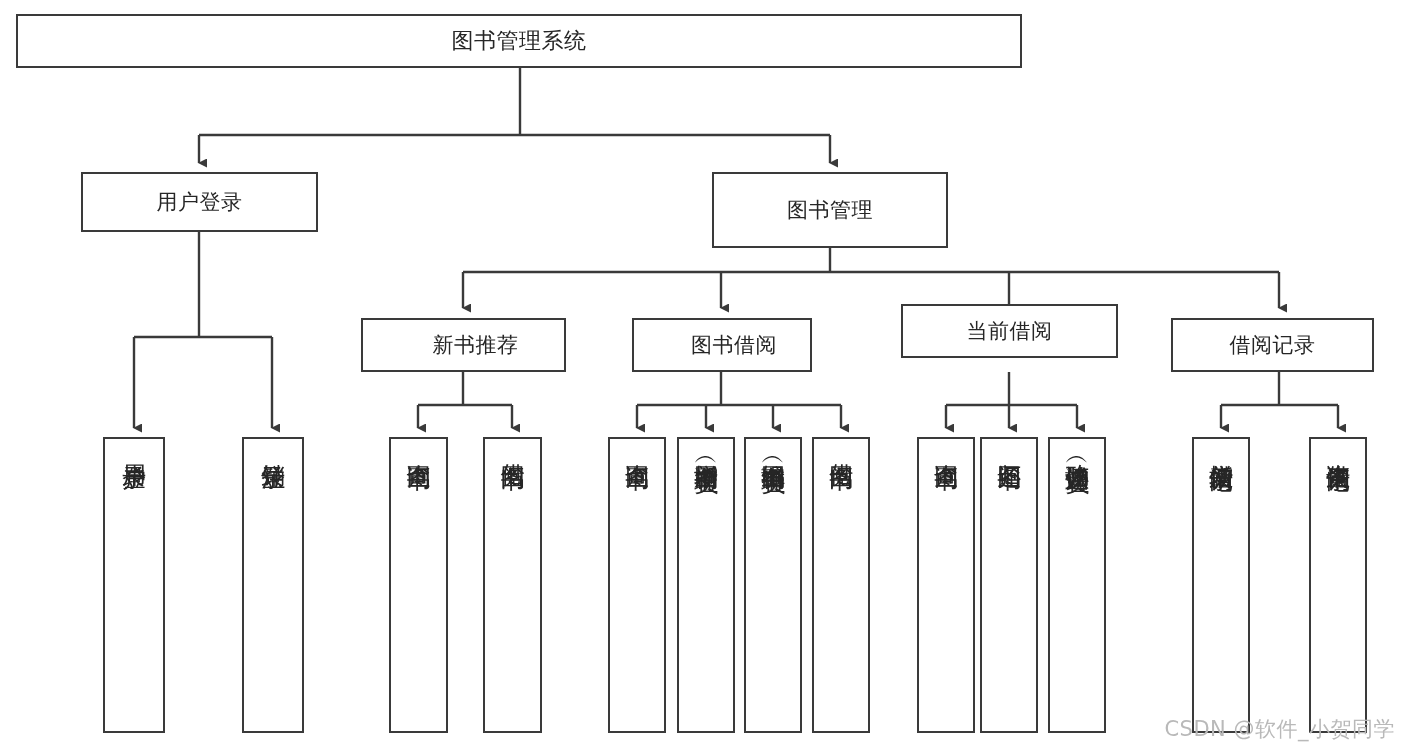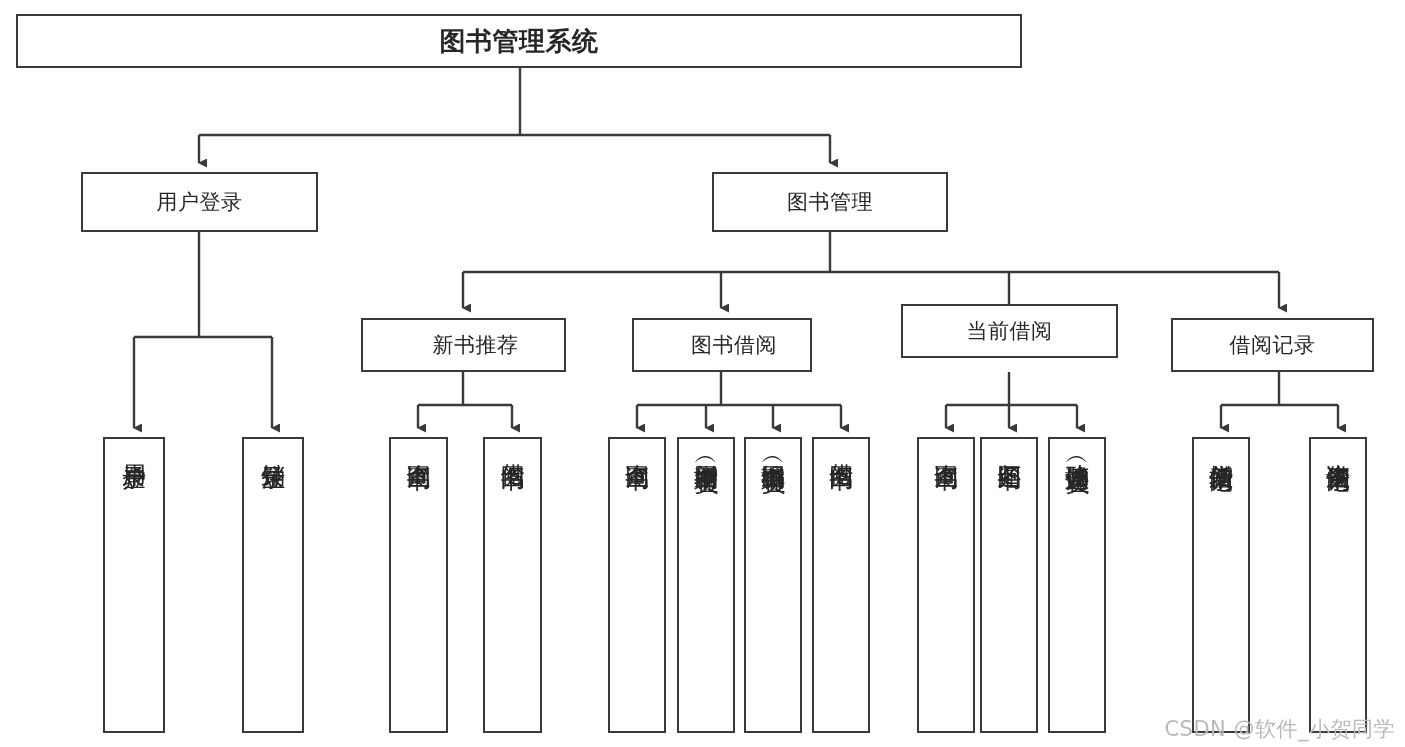--- a/index.html
+++ b/index.html
@@ -54,22 +54,21 @@
   }
   .node.vertical .node-label {
     writing-mode: vertical-rl;
     text-orientation: upright;
     font-size: 24px;
     line-height: 1.02;
     letter-spacing: 1px;
     white-space: nowrap;
   }
   #node-root .node-label {
-    font-size: 26px;
-    font-weight: bold;
+    font-size: 22px;
   }
   .watermark {
     position: absolute;
     right: 10px;
     bottom: 4px;
     font-size: 21px;
     color: #b9b9b9;
     letter-spacing: 0.5px;
     z-index: 5;
     user-select: none;
@@ -130,21 +129,21 @@
     </g>
   </svg>
 
   <div class="node horizontal" id="node-root" style="left:16px;top:14px;width:1006px;height:54px;">
     <span class="node-label">图书管理系统</span>
   </div>
 
   <div class="node horizontal" style="left:81px;top:172px;width:237px;height:60px;">
     <span class="node-label">用户登录</span>
   </div>
-  <div class="node horizontal" style="left:712px;top:172px;width:236px;height:60px;align-items:center;">
+  <div class="node horizontal" style="left:712px;top:172px;width:236px;height:76px;align-items:center;">
     <span class="node-label">图书管理</span>
   </div>
 
   <div class="node horizontal" style="left:361px;top:318px;width:205px;height:54px;padding-left:24px;">
     <span class="node-label">新书推荐</span>
   </div>
   <div class="node horizontal" style="left:632px;top:318px;width:180px;height:54px;padding-left:24px;">
     <span class="node-label">图书借阅</span>
   </div>
   <div class="node horizontal" style="left:901px;top:304px;width:217px;height:54px;">

